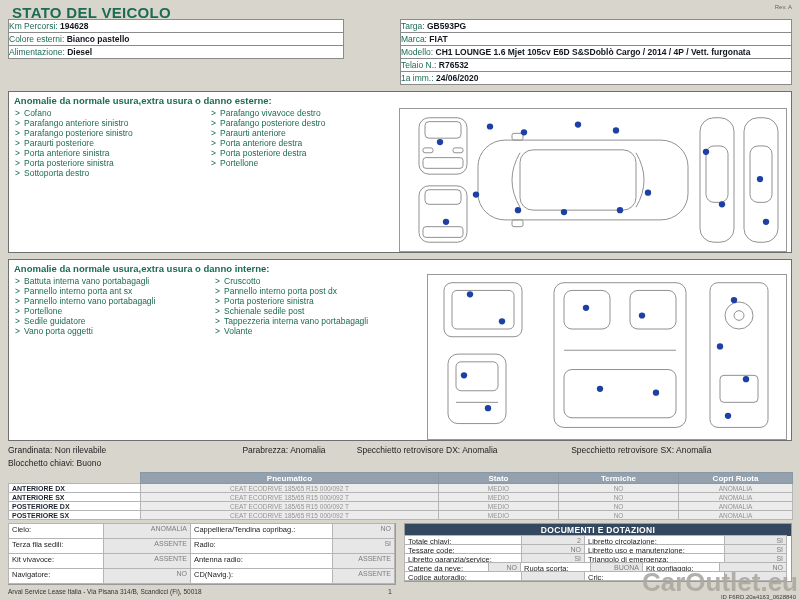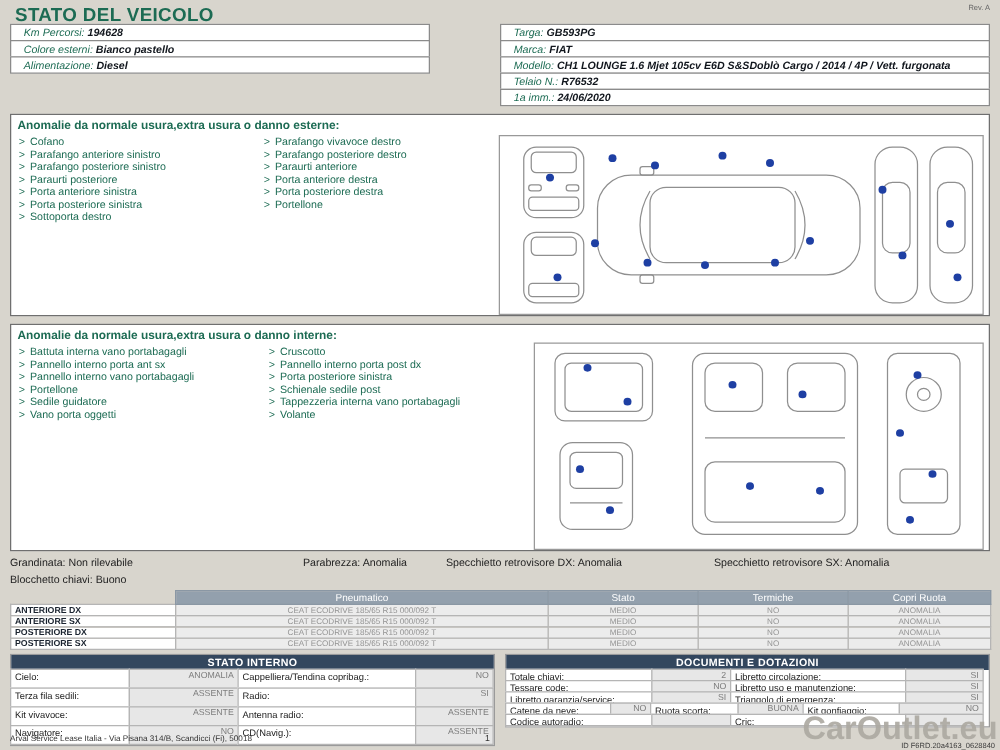--- a/index.html
+++ b/index.html
@@ -5,42 +5,42 @@
   *{margin:0;padding:0;box-sizing:border-box;}
   html,body{width:800px;height:600px;}
   body{background:#d8d5cd;font-family:"Liberation Sans",sans-serif;position:relative;overflow:hidden;color:#222;}
   .hdr{display:flex;justify-content:space-between;align-items:flex-start;padding:4px 8px 0 12px;height:17px;}
   .title{font-size:15px;font-weight:bold;color:#1c6b53;letter-spacing:.3px;}
   .rev{font-size:6px;color:#666;}
   .info{display:flex;justify-content:space-between;padding:3px 8px 0;align-items:flex-start;}
   .icol{display:flex;flex-direction:column;}
   .icol.l{width:336px;}
   .icol.r{width:392px;}
-  .irow{background:#fff;border:1px solid #8b8b8b;margin-top:-1px;padding:1px 10px;font-size:8.5px;line-height:10px;min-height:13px;font-style:italic;}
+  .irow{background:#fff;border:1px solid #8b8b8b;margin-top:-1px;padding:1px 0;font-size:8.5px;line-height:10px;min-height:13px;}
   .irow .lbl{color:#1c6b53;}
   .irow .val{font-weight:bold;color:#11161d;}
   .panel{margin:6px 8px 0;background:#fff;border:1px solid #6f6f6f;position:relative;}
   .panel.ext{height:162px;}
   .panel.int{height:182px;}
   .ptitle{color:#1c6b53;font-weight:bold;font-size:9.5px;padding:3px 5px 1px;}
   .cols{display:flex;padding:1px 4px;}
   .cols ul{list-style:none;}
   .ext .cols ul{width:196px;}
   .int .cols ul{width:200px;}
   .cols li{position:relative;padding-left:11px;font-size:8.5px;line-height:10px;color:#1c6b53;}
   .int .cols li{max-width:158px;}
   .cols li::before{content:">";position:absolute;left:2px;}
   .diagram{position:absolute;background:#fff;border:1px solid #999;}
   .ext .diagram{top:16px;right:4px;width:388px;height:144px;}
   .int .diagram{top:14px;right:4px;width:360px;height:166px;}
   .sline{padding:4px 8px 0;font-size:8.5px;color:#222;}
   .sline .pair{display:inline-block;vertical-align:top;}
   .keysline{padding:3px 8px 0;font-size:8.5px;color:#222;}
   table.tires{border-collapse:collapse;margin:4px 8px 0;width:784px;table-layout:fixed;}
-  .tires th{font-size:8px;font-weight:normal;color:#fff;background:#93a0ad;border:1px solid #8a97a4;height:11px;}
+  .tires th{font-size:8px;font-weight:bold;color:#fff;background:#93a0ad;border:1px solid #8a97a4;height:11px;}
   .tires th.blank{background:transparent;border:none;}
   .tires td{border:1px solid #b5b5b5;height:9px;overflow:hidden;white-space:nowrap;}
   .tires td.pos{background:#fff;font-size:7px;font-weight:bold;color:#1b2430;padding-left:3px;}
   .tires td.cv{background:#ececec;color:#949494;font-size:6.5px;text-align:center;}
   .bwrap{display:flex;gap:8px;margin:3px 8px 0;align-items:flex-start;}
   .btable{border:1px solid #9a9a9a;background:#fff;}
   .bhead{background:#33475e;color:#fff;font-weight:bold;font-size:8.5px;text-align:center;height:12px;line-height:12px;letter-spacing:.3px;}
   .brow{display:flex;}
   .brow>span{border:1px solid #b5b5b5;margin:-1px 0 0 -1px;overflow:hidden;white-space:nowrap;}
   .bl{background:#fff;color:#222;font-size:7.5px;padding:1px 2px 0 3px;}
@@ -268,21 +268,20 @@
       <td class="cv">MEDIO</td>
       <td class="cv">NO</td>
       <td class="cv">ANOMALIA</td>
     </tr>
   </tbody>
     </table>
 
   <div class="bwrap">
 
     <div class="btable si" style="width:388px">
-      <div class="bhead">STATO INTERNO</div>
       <div class="brow">
         <span class="bl" style="width:96px">Cielo:</span>
         <span class="bv" style="width:88px">ANOMALIA</span>
         <span class="bl" style="width:143px">Cappelliera/Tendina copribag.:</span>
         <span class="bv" style="width:63px">NO</span>
       </div>
       <div class="brow">
         <span class="bl" style="width:96px">Terza fila sedili:</span>
         <span class="bv" style="width:88px">ASSENTE</span>
         <span class="bl" style="width:143px">Radio:</span>

